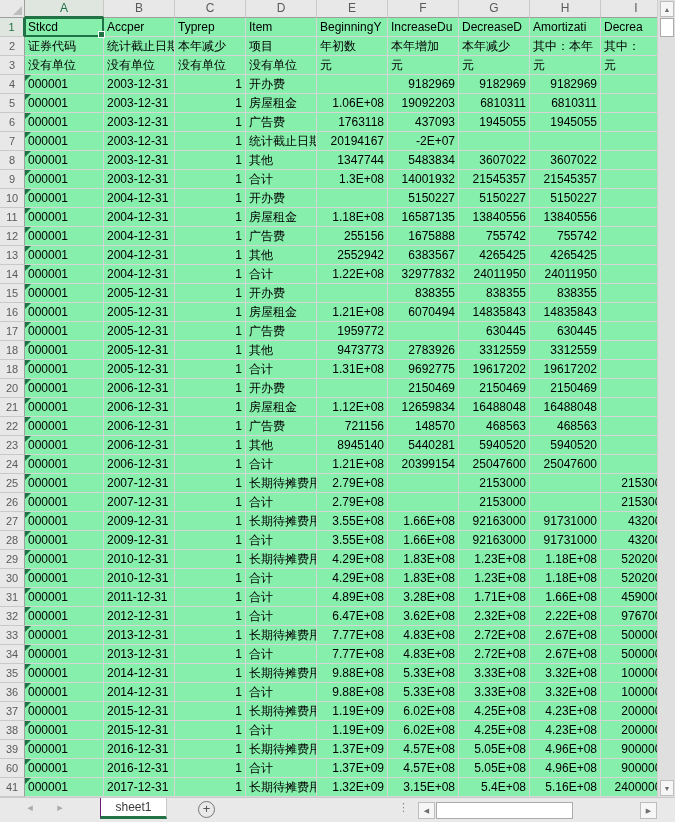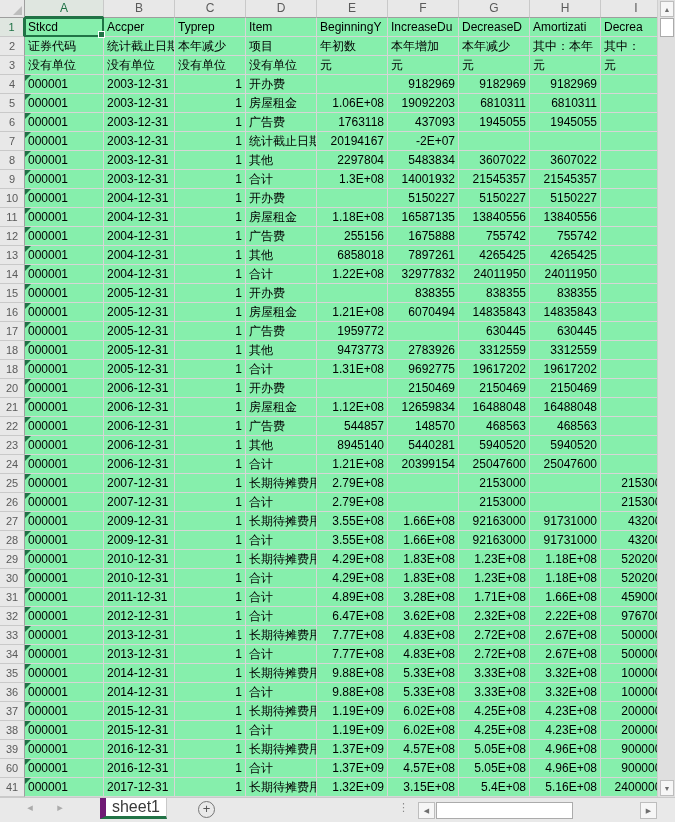--- a/index.html
+++ b/index.html
@@ -48,22 +48,22 @@
   .vs-thumb{position:absolute;left:2px;top:18px;width:14px;height:19px;background:#FFF;
        border:1px solid #ABABAB;box-sizing:border-box;}
   .vs-down{top:780px;height:16px;}
 
   
   .bottombar{position:absolute;left:0;top:797px;width:675px;height:25px;background:#E9E9E9;
        border-top:1px solid #C9C9C9;box-sizing:border-box;}
   .nav-arrow{position:absolute;top:3px;font-size:11px;color:#ABABAB;width:16px;text-align:center;}
   .nav-prev{left:22px;} .nav-next{left:52px;}
   .tab{position:absolute;left:100px;top:0;width:67px;height:21px;background:#FFF;
-       border-left:6px solid #701a75;border-right:1px solid #C9C9C9;border-bottom:3px solid #217346;
-       box-sizing:border-box;text-align:center;font-size:16px;color:#3A3A3A;line-height:18px;}
+       border-left:1px solid #701a75;border-right:1px solid #C9C9C9;border-bottom:3px solid #217346;
+       box-sizing:border-box;text-align:center;font-size:12px;color:#3A3A3A;line-height:18px;}
   .add-sheet{position:absolute;left:198px;top:3px;width:17px;height:17px;border:1px solid #767676;
        border-radius:50%;box-sizing:border-box;color:#555;font-size:13px;line-height:14px;
        text-align:center;background:transparent;}
   .hs-grip{position:absolute;left:398px;top:3px;color:#8A8A8A;font-size:11px;letter-spacing:0;}
   .hbox{position:absolute;top:4px;width:17px;height:17px;background:#F6F6F6;border:1px solid #BDBDBD;
        box-sizing:border-box;color:#6E6E6E;font-size:7px;text-align:center;line-height:15px;}
   .hs-left{left:418px;} .hs-right{left:640px;}
   .hs-thumb{position:absolute;left:436px;top:4px;width:137px;height:17px;background:#FFF;
        border:1px solid #ABABAB;box-sizing:border-box;}
 </style>
@@ -206,21 +206,21 @@
         <div class="cell cn ar"><span>-2E+07</span></div>
         <div class="cell cn ar"></div>
         <div class="cell cn ar"></div>
         <div class="cell cn ar"></div>
       </div>
       <div class="row">
         <div class="cell c0 al"><div class="tri"></div><span>000001</span></div>
         <div class="cell cn al"><span>2003-12-31</span></div>
         <div class="cell cn ar"><span>1</span></div>
         <div class="cell cn al"><span>其他</span></div>
-        <div class="cell cn ar"><span>2297804</span></div>
+        <div class="cell cn ar"><span>1347744</span></div>
         <div class="cell cn ar"><span>5483834</span></div>
         <div class="cell cn ar"><span>3607022</span></div>
         <div class="cell cn ar"><span>3607022</span></div>
         <div class="cell cn ar"></div>
       </div>
       <div class="row">
         <div class="cell c0 al"><div class="tri"></div><span>000001</span></div>
         <div class="cell cn al"><span>2003-12-31</span></div>
         <div class="cell cn ar"><span>1</span></div>
         <div class="cell cn al"><span>合计</span></div>
@@ -261,22 +261,22 @@
         <div class="cell cn ar"><span>1675888</span></div>
         <div class="cell cn ar"><span>755742</span></div>
         <div class="cell cn ar"><span>755742</span></div>
         <div class="cell cn ar"></div>
       </div>
       <div class="row">
         <div class="cell c0 al"><div class="tri"></div><span>000001</span></div>
         <div class="cell cn al"><span>2004-12-31</span></div>
         <div class="cell cn ar"><span>1</span></div>
         <div class="cell cn al"><span>其他</span></div>
-        <div class="cell cn ar"><span>6858018</span></div>
-        <div class="cell cn ar"><span>7897261</span></div>
+        <div class="cell cn ar"><span>2552942</span></div>
+        <div class="cell cn ar"><span>6383567</span></div>
         <div class="cell cn ar"><span>4265425</span></div>
         <div class="cell cn ar"><span>4265425</span></div>
         <div class="cell cn ar"></div>
       </div>
       <div class="row">
         <div class="cell c0 al"><div class="tri"></div><span>000001</span></div>
         <div class="cell cn al"><span>2004-12-31</span></div>
         <div class="cell cn ar"><span>1</span></div>
         <div class="cell cn al"><span>合计</span></div>
         <div class="cell cn ar"><span>1.22E+08</span></div>
@@ -360,21 +360,21 @@
         <div class="cell cn ar"><span>12659834</span></div>
         <div class="cell cn ar"><span>16488048</span></div>
         <div class="cell cn ar"><span>16488048</span></div>
         <div class="cell cn ar"></div>
       </div>
       <div class="row">
         <div class="cell c0 al"><div class="tri"></div><span>000001</span></div>
         <div class="cell cn al"><span>2006-12-31</span></div>
         <div class="cell cn ar"><span>1</span></div>
         <div class="cell cn al"><span>广告费</span></div>
-        <div class="cell cn ar"><span>544857</span></div>
+        <div class="cell cn ar"><span>721156</span></div>
         <div class="cell cn ar"><span>148570</span></div>
         <div class="cell cn ar"><span>468563</span></div>
         <div class="cell cn ar"><span>468563</span></div>
         <div class="cell cn ar"></div>
       </div>
       <div class="row">
         <div class="cell c0 al"><div class="tri"></div><span>000001</span></div>
         <div class="cell cn al"><span>2006-12-31</span></div>
         <div class="cell cn ar"><span>1</span></div>
         <div class="cell cn al"><span>其他</span></div>

